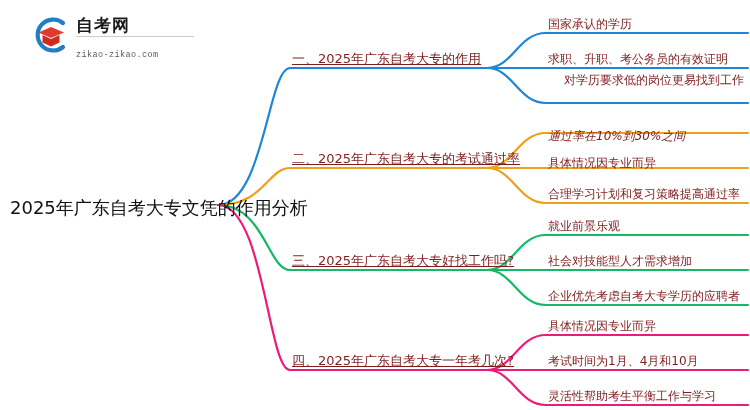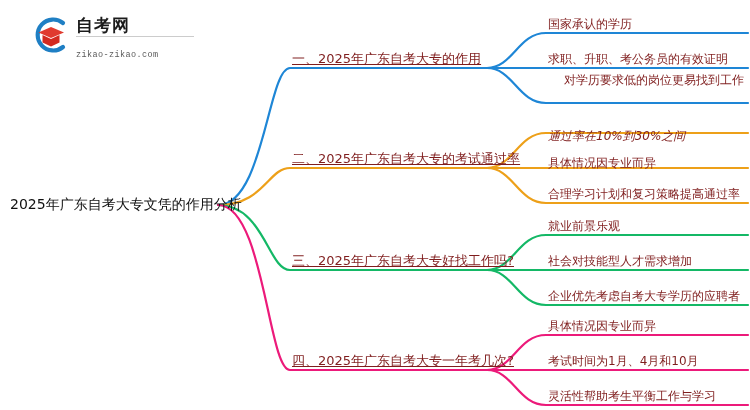--- a/index.html
+++ b/index.html
@@ -73,21 +73,21 @@
   }
 
   
   .node-label {
     position: absolute;
     color: #7f1d1d;
     white-space: nowrap;
     font-family: "DejaVu Sans", "Liberation Sans", sans-serif;
   }
   #central-label {
-    font-size: 14px;
+    font-size: 18px;
     left: 10px;
     top: 196px;
     color: #111111;
   }
   .topic-label {
     font-size: 13px;
     left: 292px;
     text-decoration: underline;
   }
   .leaf-label {

